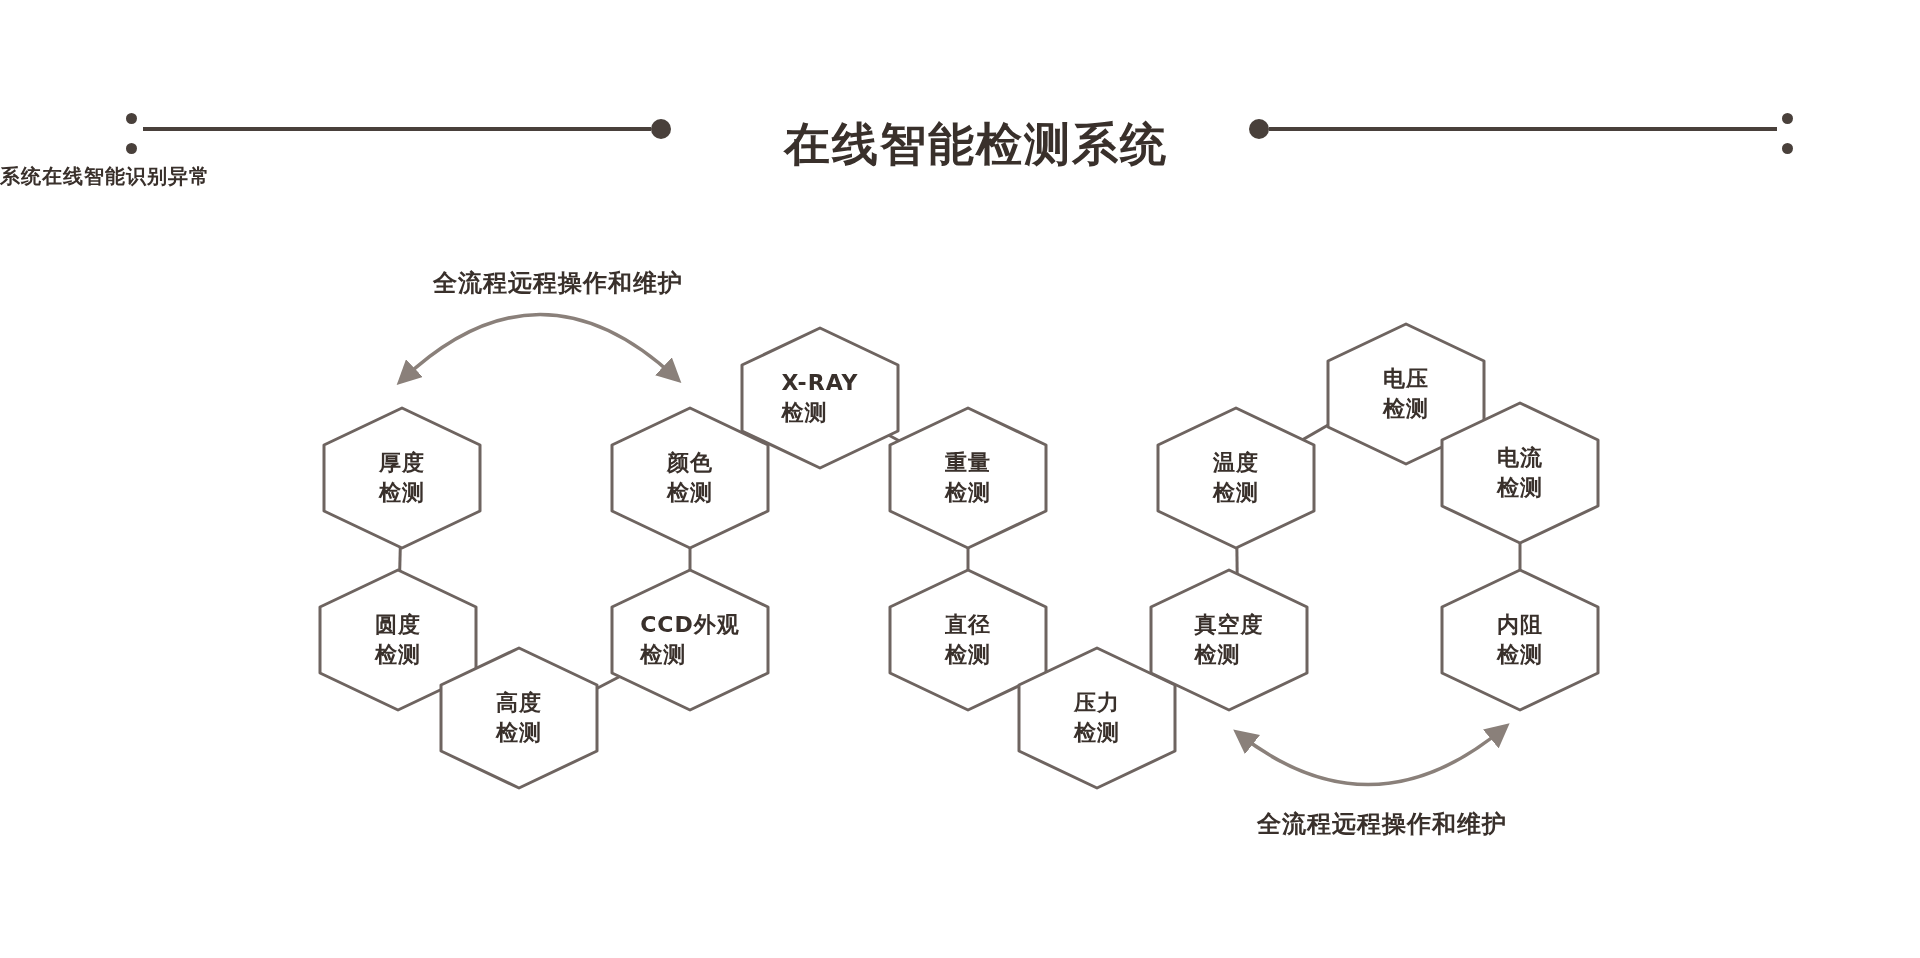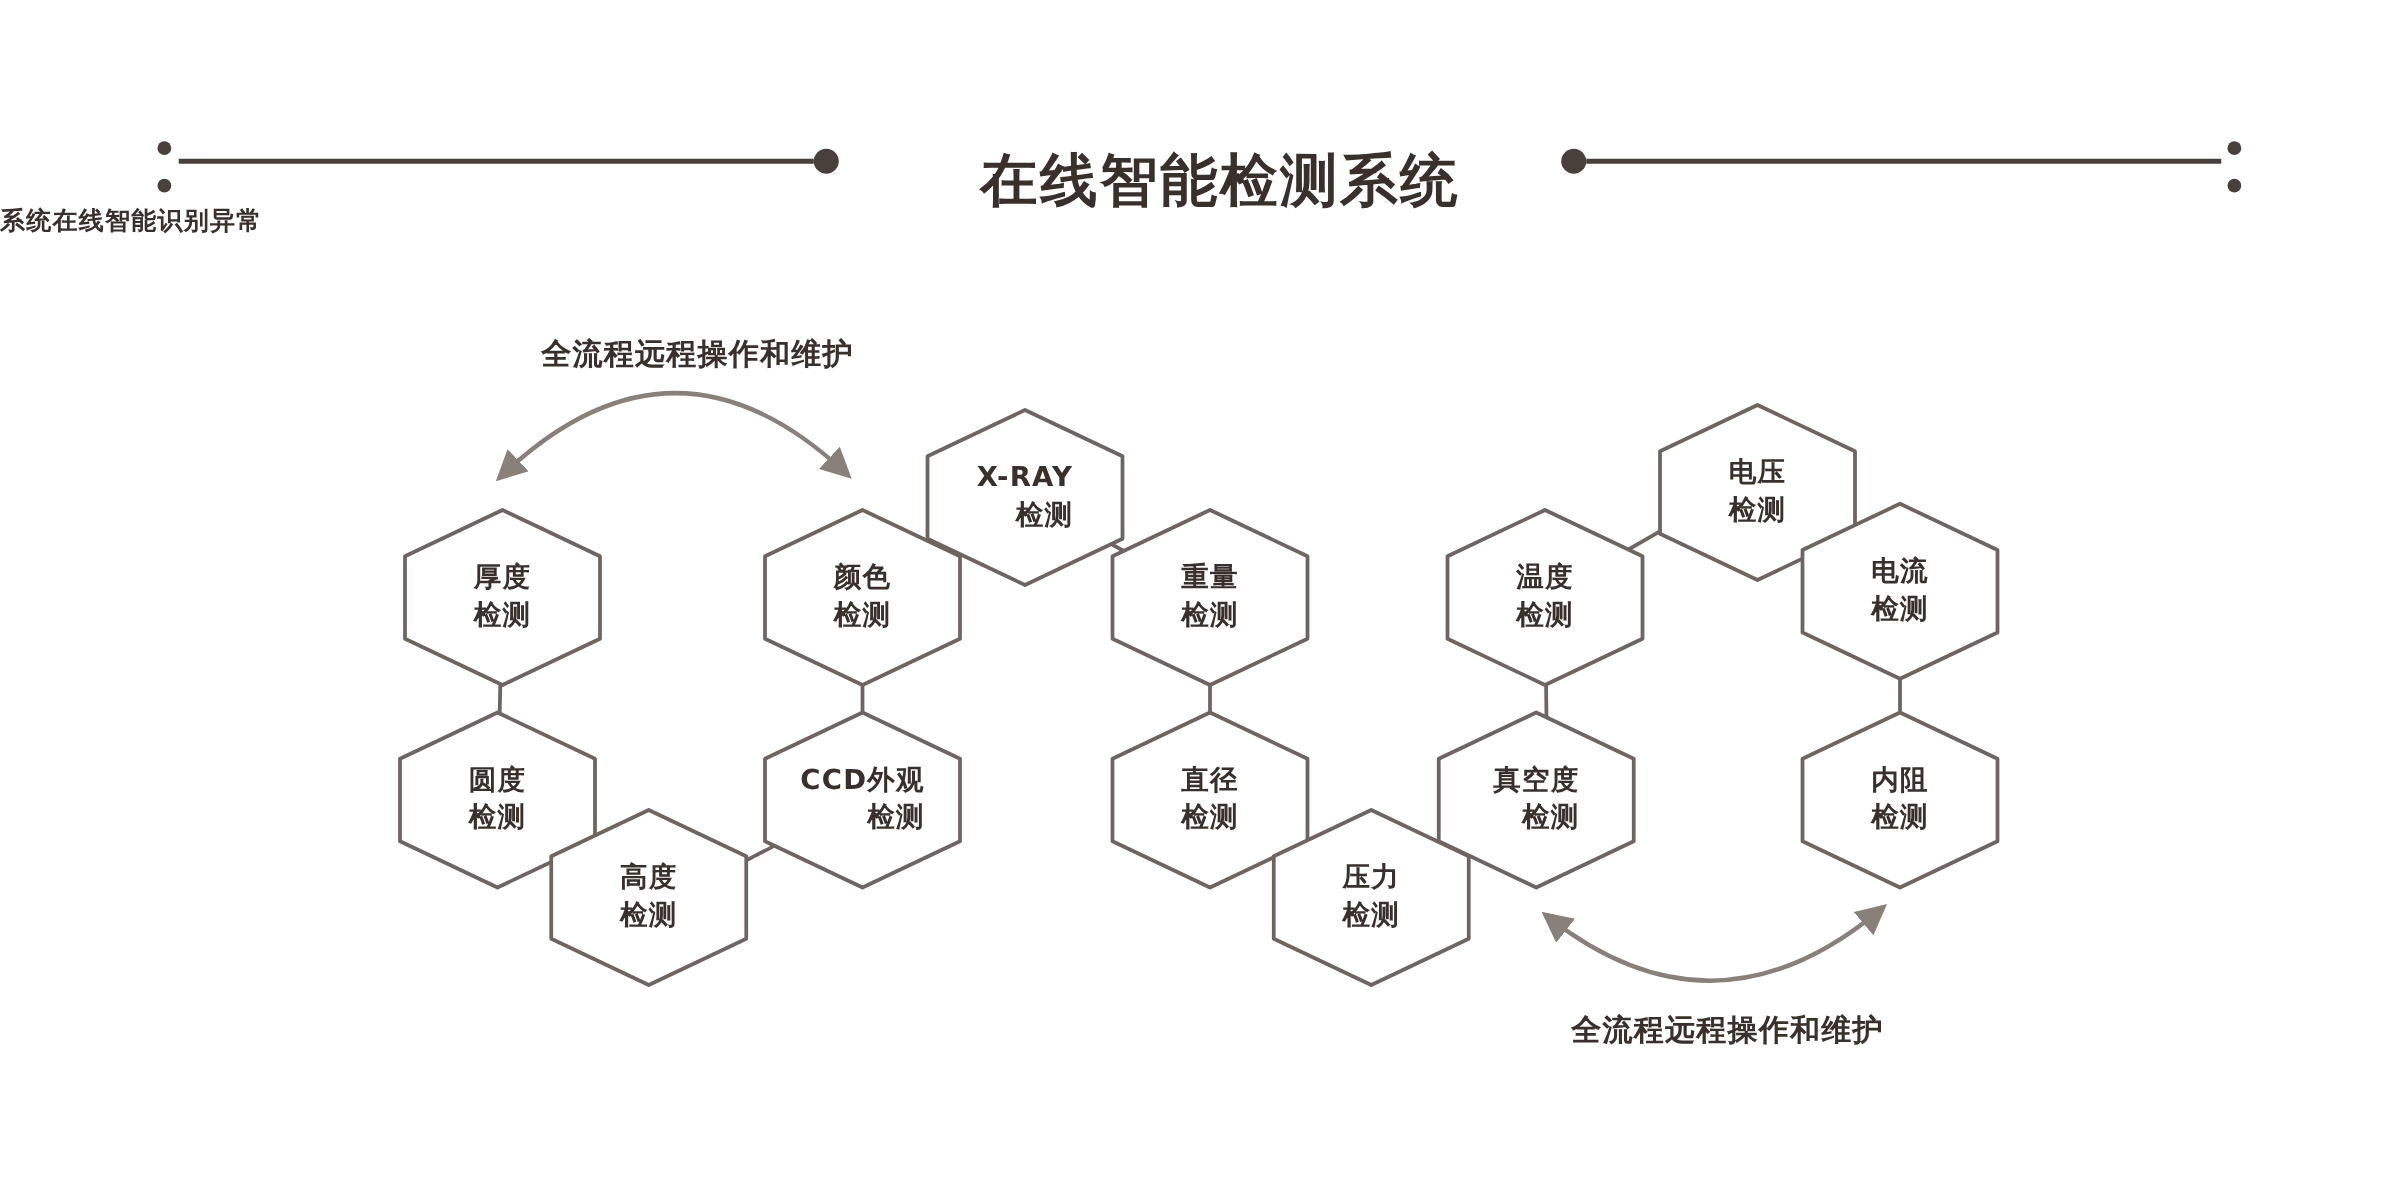--- a/index.html
+++ b/index.html
@@ -29,21 +29,21 @@
   
   .links{position:absolute;left:0;top:0;z-index:1;}
   .links line{stroke:#6e6460;stroke-width:3;}
   .links .arc{stroke:#8a807a;stroke-width:3.5;fill:none;}
   
   .hex{position:absolute;width:162px;height:144px;z-index:2;}
   .hex svg{position:absolute;left:0;top:0;width:162px;height:144px;display:block;}
   .hex polygon{fill:#ffffff;stroke:#6e6460;stroke-width:3;stroke-linejoin:round;}
   .hex-label{
     position:absolute;inset:0;display:flex;align-items:center;justify-content:center;
-    text-align:right;white-space:pre-line;font-size:22px;font-weight:600;
+    text-align:left;white-space:pre-line;font-size:22px;font-weight:600;
     line-height:1.35;color:#39302b;letter-spacing:1px;
   }
   .hex-1{left:321px;top:406px}
   .hex-2{left:317px;top:568px}
   .hex-3{left:438px;top:646px}
   .hex-4{left:609px;top:568px}
   .hex-5{left:609px;top:406px}
   .hex-6{left:739px;top:326px}
   .hex-7{left:887px;top:406px}
   .hex-8{left:887px;top:568px}

